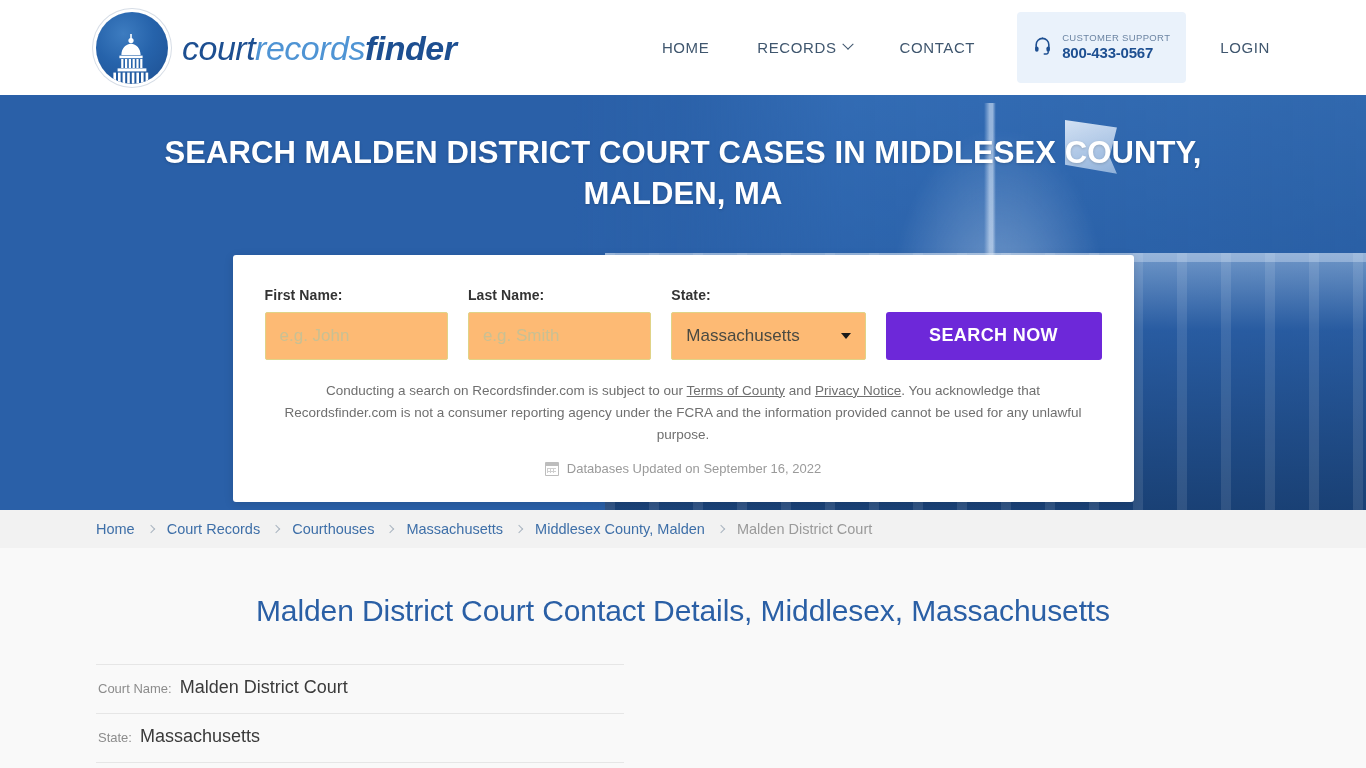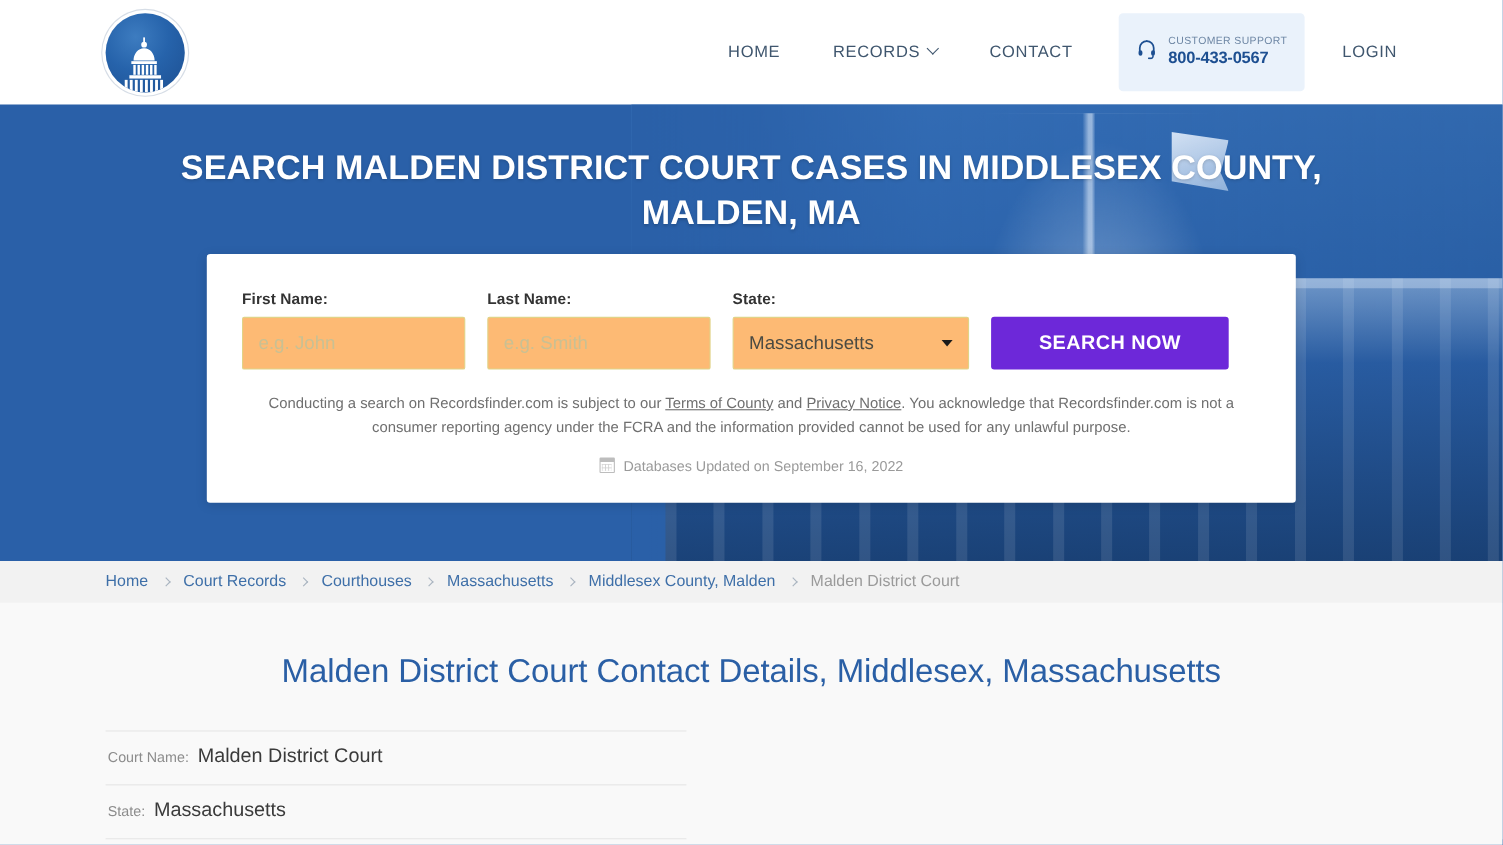--- a/index.html
+++ b/index.html
@@ -177,22 +177,22 @@
     text-align: center;
     letter-spacing: 0.1px;
     padding: 38px 90px 0 90px;
     text-shadow: 0 1px 3px rgba(0,0,0,0.18);
   }
 
   
   .search-card {
     position: relative;
     z-index: 3;
-    width: 990px;
-    margin: 16px auto 0 auto;
+    width: 901px;
+    margin: 40px auto 0 auto;
     background: #ffffff;
     border-radius: 3px;
     padding: 32px 32px 26px 32px;
     box-shadow: 0 2px 10px rgba(0,0,0,0.13);
   }
 
   .search-row {
     display: flex;
     align-items: flex-end;
     gap: 20px;
@@ -383,20 +383,23 @@
             <rect x="19.6" y="40.6" width="2.6" height="11"></rect>
             <rect x="24.2" y="40.6" width="2.6" height="11"></rect>
             <rect x="28.8" y="40.6" width="2.6" height="11"></rect>
             <rect x="33.4" y="40.6" width="2.6" height="11"></rect>
             <rect x="38.0" y="40.6" width="2.6" height="11"></rect>
             <rect x="42.6" y="40.6" width="2.6" height="11"></rect>
           </g>
         </g>
       </svg>
     </span>
+    <span class="brand-wordmark">
+      <span class="wm-court">court</span><span class="wm-records">records</span><span class="wm-finder">finder</span>
+    </span>
   </a>
 
   <nav class="main-nav">
     <a class="nav-link" href="#">
       <span>HOME</span>
     </a>
     <a class="nav-link" href="#">
       <span>RECORDS</span>
       <span class="chev"></span>
     </a>

